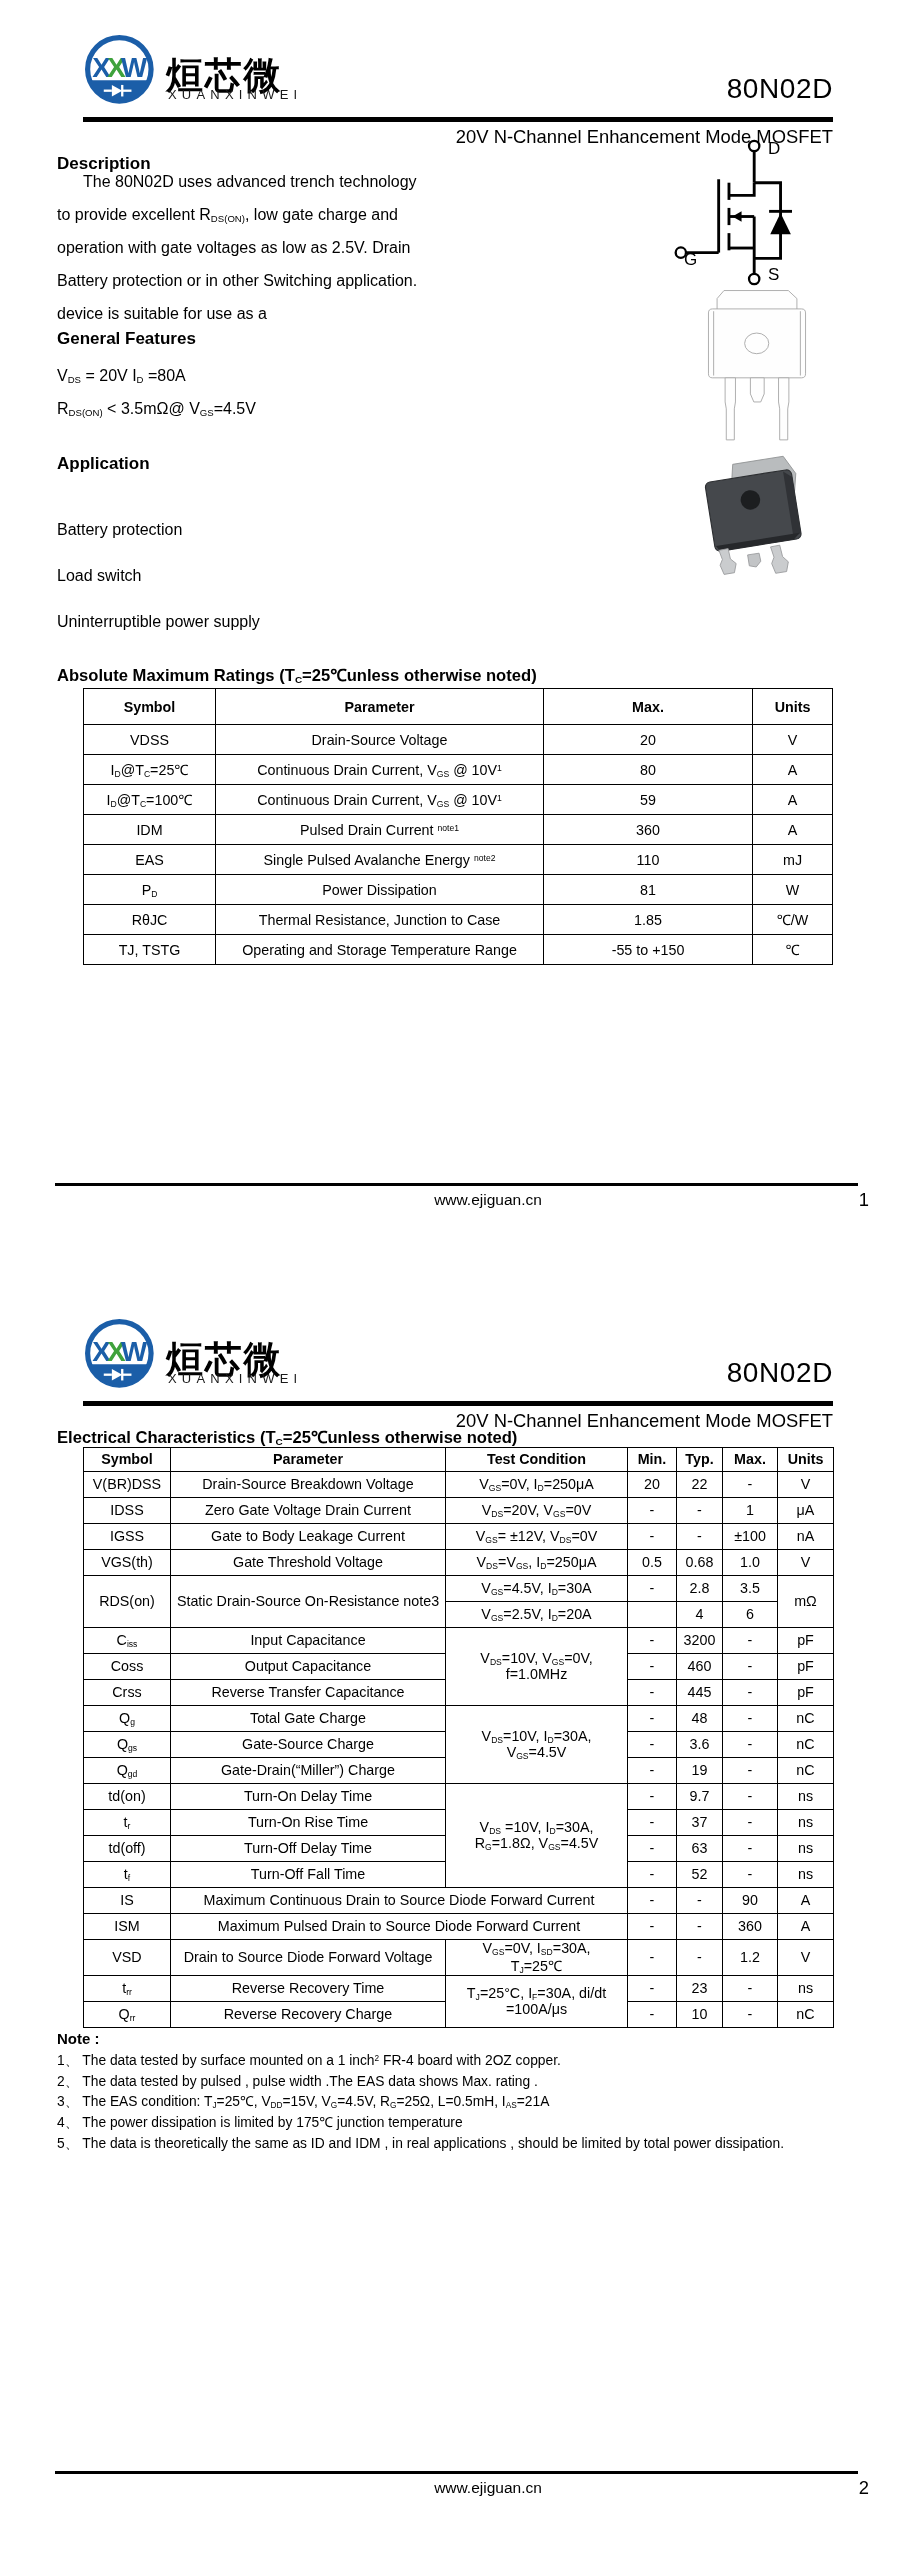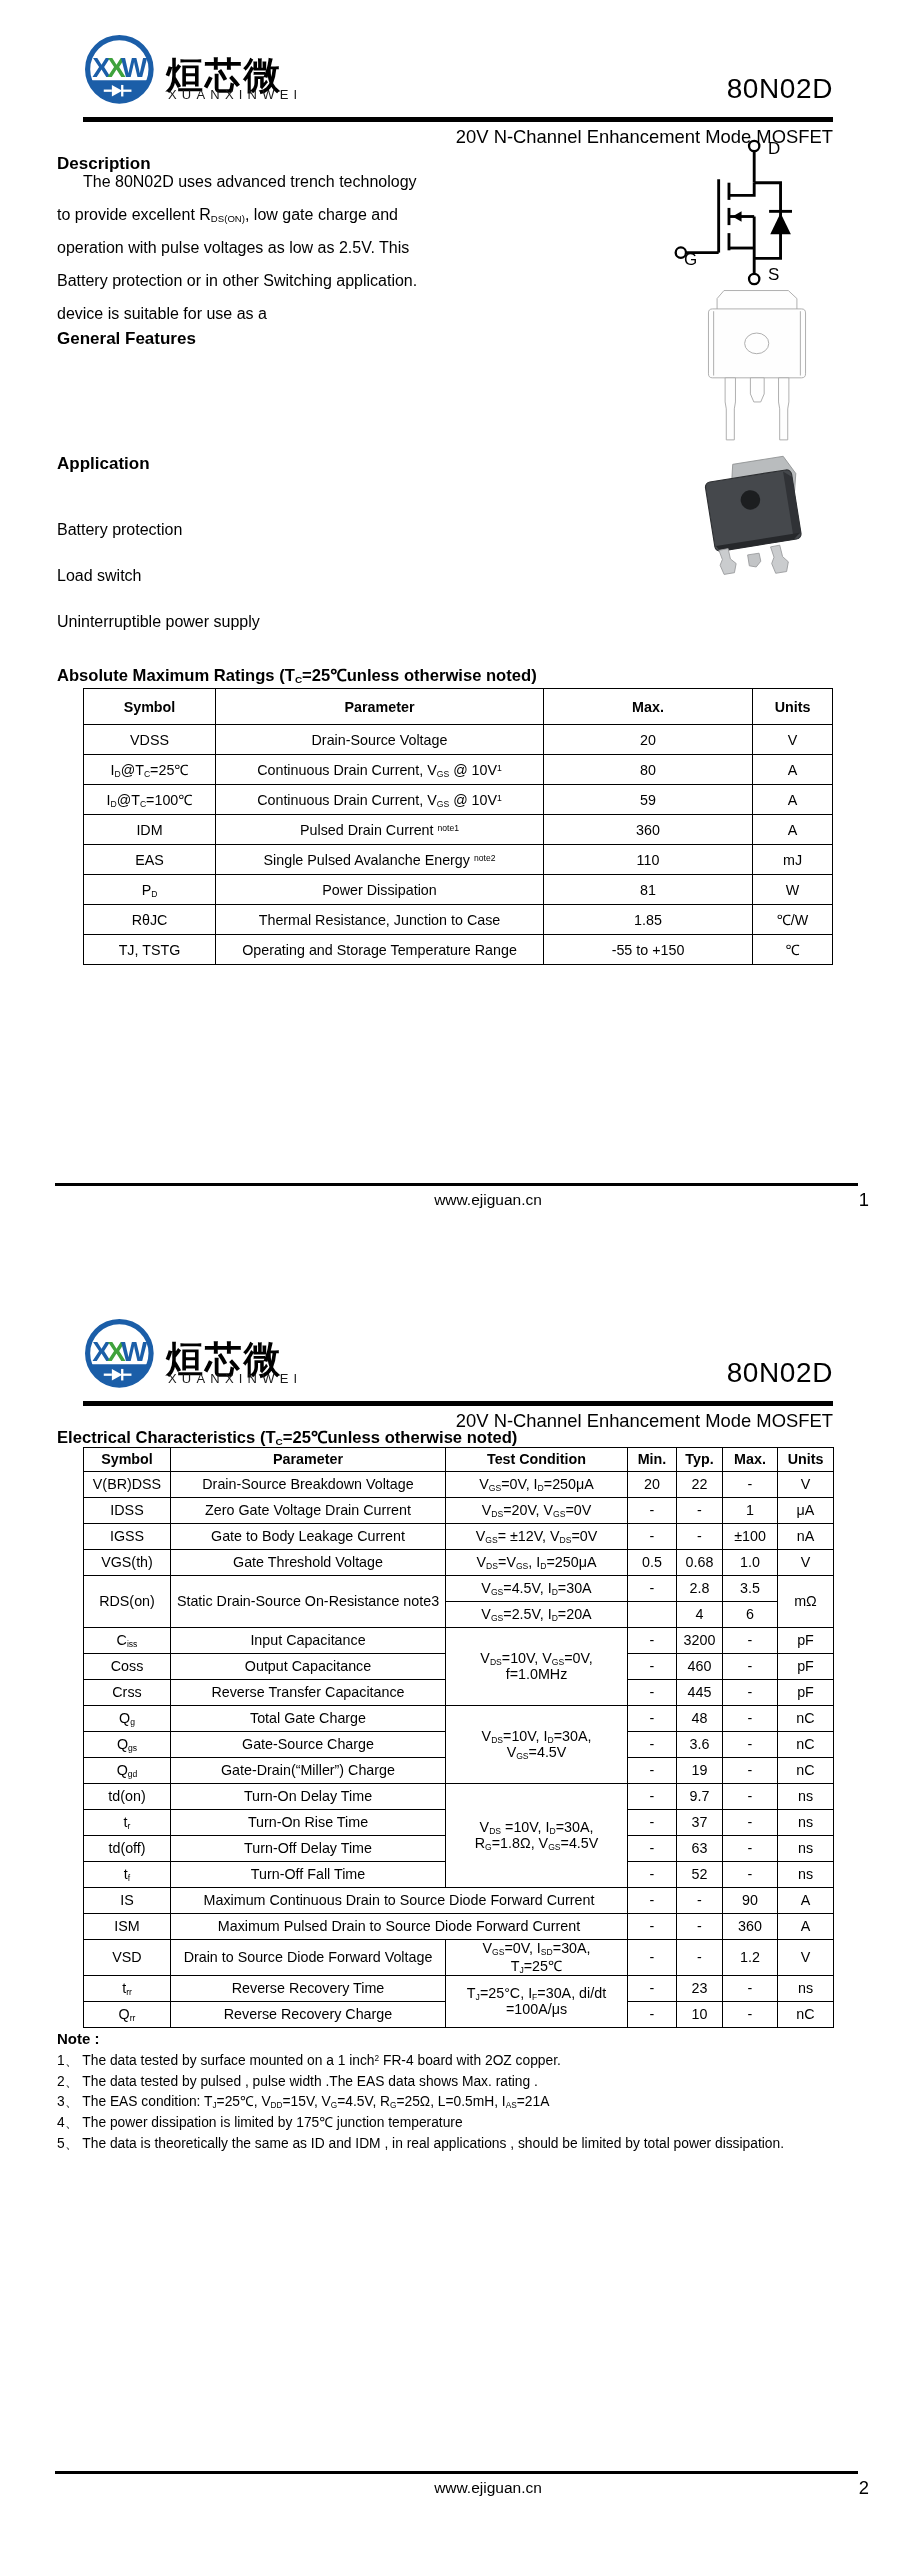--- a/index.html
+++ b/index.html
@@ -85,26 +85,30 @@
     <div class="logo-en">XUANXINWEI</div>
     <div class="part-number">80N02D</div>
     <div class="hdr-rule"></div>
     <div class="subtitle">20V N-Channel Enhancement Mode MOSFET</div>
   </div>
 
   <div class="sec-heading" style="top:154px">Description</div>
   <div class="desc-lines">
     <div class="line">The  80N02D uses advanced trench technology</div>
     <div class="line">to provide excellent R<sub>DS(ON)</sub>, low gate charge and</div>
-    <div class="line">operation with pulse voltages as low as 2.5V. This</div>
+    <div class="line">operation with gate voltages as low as 2.5V. Drain</div>
     <div class="line">Battery protection or in other Switching application.</div>
     <div class="line">device is suitable for use as a</div>
   </div>
 
   <div class="sec-heading" style="top:329px">General Features</div>
+  <div class="gf-lines">
+    <div>V<sub>DS</sub> = 20V  I<sub>D</sub> =80A</div>
+    <div>R<sub>DS(ON)</sub> &lt; 3.5mΩ@ V<sub>GS</sub>=4.5V</div>
+  </div>
 
   <div class="sec-heading" style="top:454px">Application</div>
   <div class="app-lines">
     <div>Battery protection</div>
     <div>Load switch</div>
     <div>Uninterruptible power supply</div>
   </div>
 
   <div class="symbol-wrap">
     <svg width="138" height="149" viewBox="0 0 240 260">

